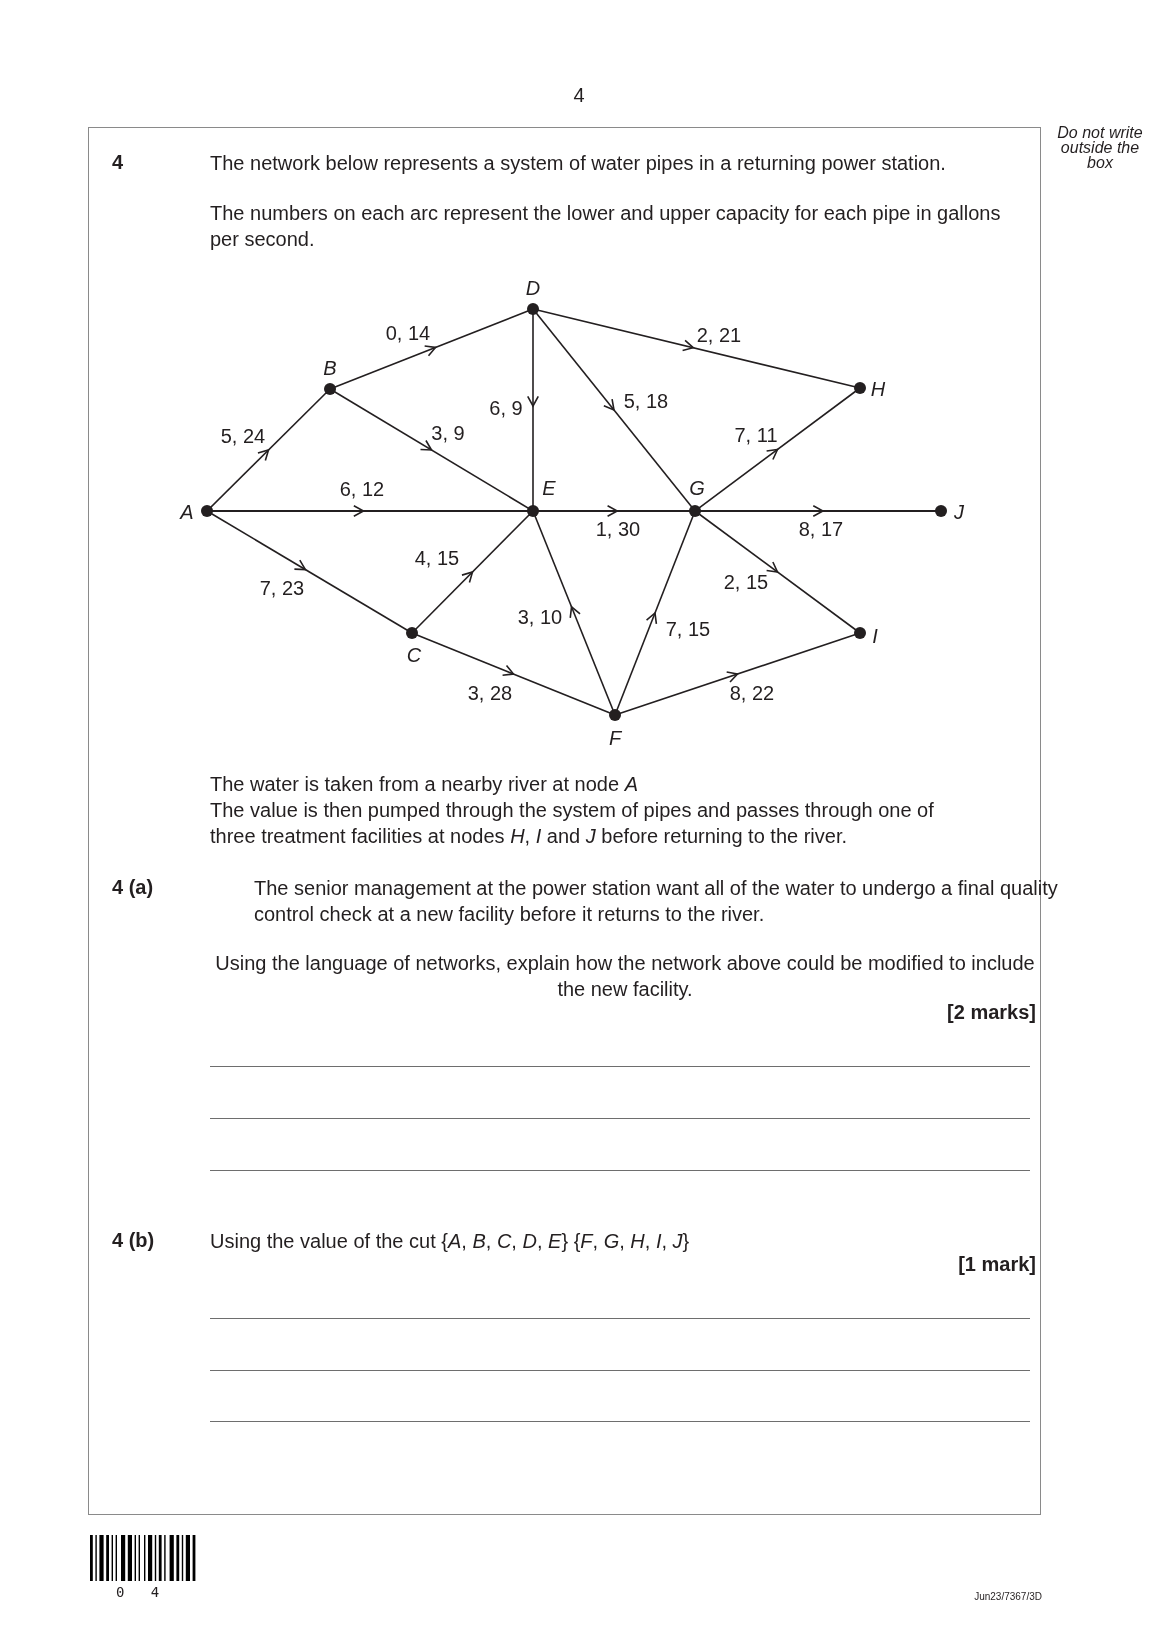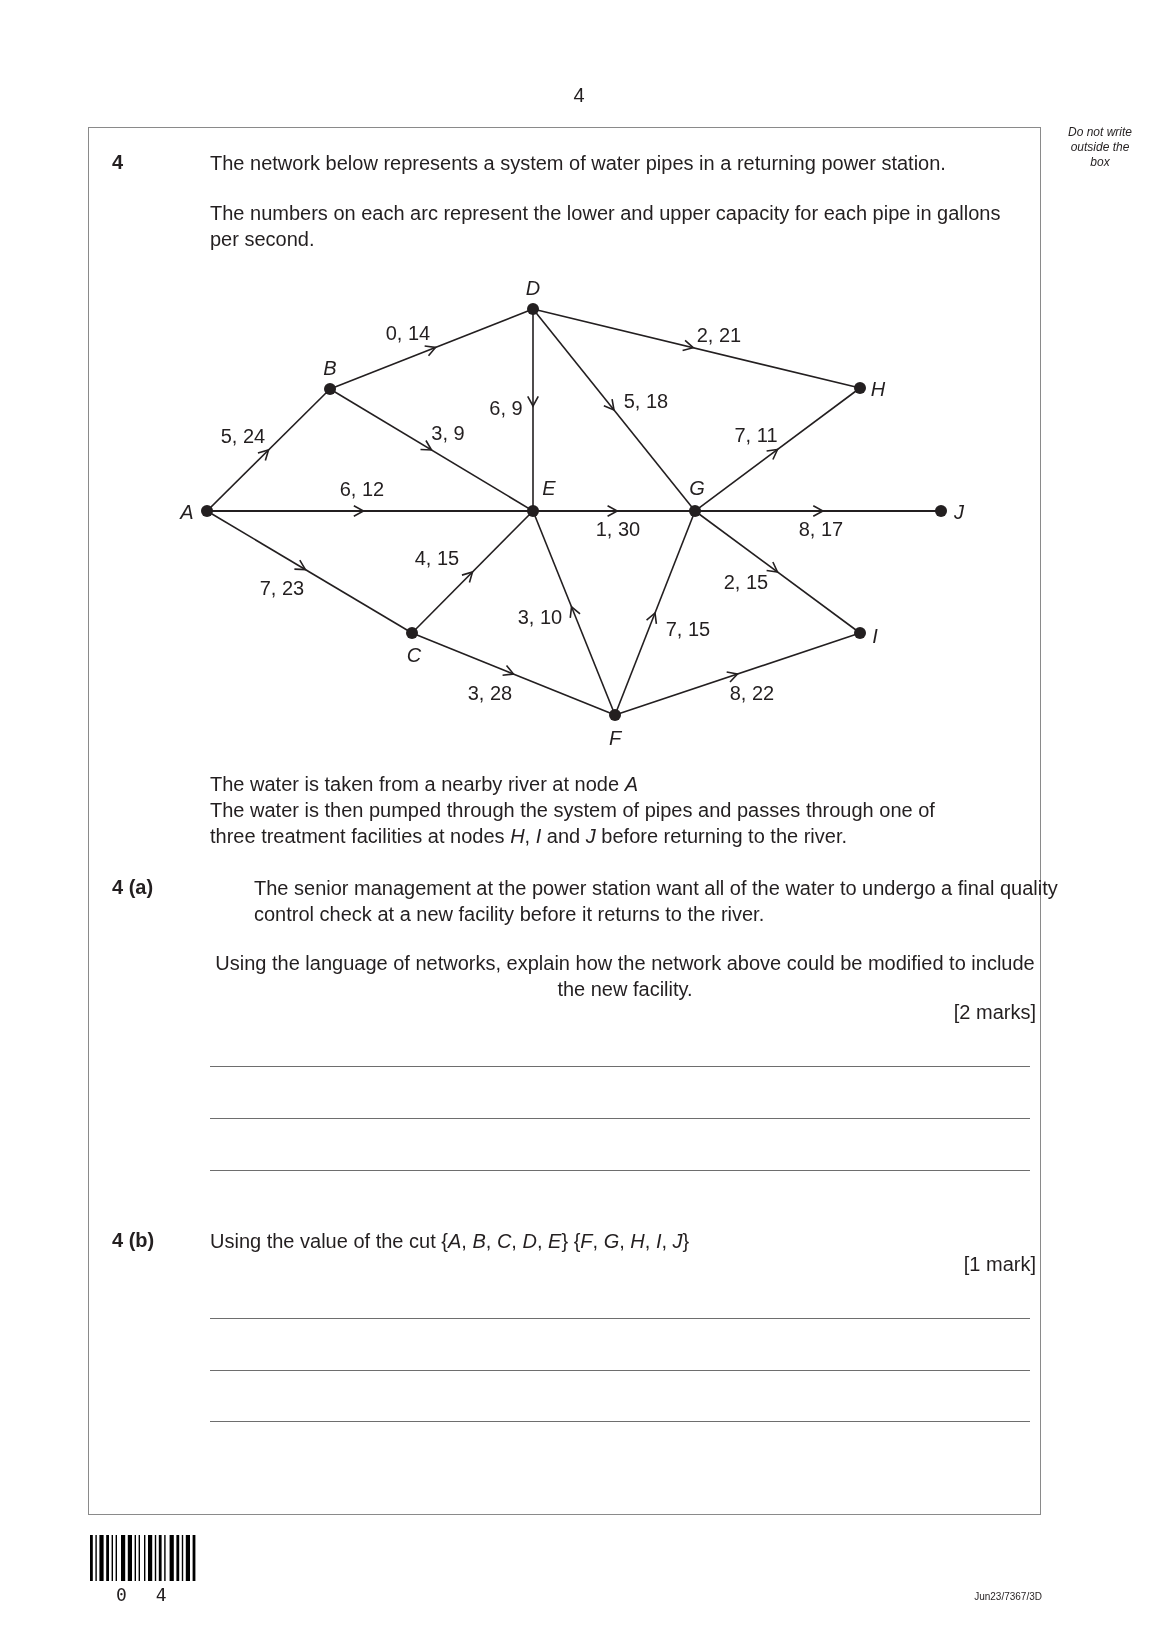--- a/index.html
+++ b/index.html
@@ -1,32 +1,32 @@
 <!DOCTYPE html>
 <html><head>
 <meta charset="utf-8">
 <style>
   html, body { margin: 0; padding: 0; background: #ffffff; }
   body { width: 1158px; height: 1638px; position: relative; overflow: hidden;
          font-family: "Liberation Sans", sans-serif; color: #231f20; }
   .abs { position: absolute; }
   #page-number { left: 0; width: 1158px; top: 84px; text-align: center; font-size: 20px; }
-  #margin-note { left: 1050px; top: 125px; width: 100px; text-align: center; font-size: 12px; font-style: italic; line-height: 15px; }
+  #margin-note { left: 1050px; top: 125px; width: 100px; text-align: center; font-size: 16px; font-style: italic; line-height: 15px; }
   #answer-box { left: 88px; top: 127px; width: 953px; height: 1388px; border: 1.5px solid #8a8a8a; box-sizing: border-box; }
   .qnum { font-weight: bold; font-size: 20px; }
   .para { font-size: 20px; line-height: 26px; }
   .para i { font-style: italic; }
-  .marks { font-weight: normal; font-size: 20px; right: 122px; text-align: right; }
+  .marks { font-weight: bold; font-size: 20px; right: 122px; text-align: right; }
   .answer-line { height: 0; border-top: 1.5px solid #6e6e6e; left: 210px; width: 820px; }
   #network { left: 0; top: 0; }
   #network text { font-family: "Liberation Sans", sans-serif; font-size: 20px; fill: #231f20; }
   #network .node-label { font-style: italic; }
   #footer-code { left: 900px; top: 1591px; width: 142px; text-align: right; font-size: 10px; }
   #barcode { left: 88px; top: 1535px; }
-  #barcode-digits { left: 116px; top: 1584px; font-family: "DejaVu Sans Mono", monospace; font-size: 18px; letter-spacing: 9px; }
+  #barcode-digits { left: 116px; top: 1584px; font-family: "DejaVu Sans Mono", monospace; font-size: 14px; letter-spacing: 9px; }
 </style>
 </head>
 <body>
 
 <div id="page-number" class="abs">4</div>
 
 <div id="margin-note" class="abs">
   <div>Do not write</div>
   <div>outside the</div>
   <div>box</div>
@@ -116,21 +116,21 @@
       <text x="618" y="536" text-anchor="middle">1, 30</text>
       <text x="688" y="636" text-anchor="middle">7, 15</text>
       <text x="752" y="700" text-anchor="middle">8, 22</text>
       <text x="756" y="442" text-anchor="middle">7, 11</text>
       <text x="821" y="536" text-anchor="middle">8, 17</text>
       <text x="746" y="589" text-anchor="middle">2, 15</text>
     </g>
 </svg>
 
 <div class="abs para" style="left:210px; top:771px; width:820px;"><span>The water is taken from a nearby river at node </span><i>A</i></div>
-<div class="abs para" style="left:210px; top:797px; width:830px;">The water is then pumped through the system of pipes and passes through one of</div>
+<div class="abs para" style="left:210px; top:797px; width:830px;">The value is then pumped through the system of pipes and passes through one of</div>
 <div class="abs para" style="left:210px; top:823px; width:830px;"><span>three treatment facilities at nodes </span><i>H</i><span>, </span><i>I</i><span> and </span><i>J</i><span> before returning to the river.</span></div>
 
 <div class="abs qnum" style="left:112px; top:876px;">4 (a)</div>
 <div class="abs para" style="left:210px; top:875px; width:820px;margin-left:44px;">The senior management at the power station want all of the water to undergo a final quality control check at a new facility before it returns to the river.</div>
 <div class="abs para" style="left:210px; top:950px; width:830px;text-align:center;">Using the language of networks, explain how the network above could be modified to include the new facility.</div>
 <div class="abs marks" style="top:1001px;">[2 marks]</div>
 <div class="abs answer-line" style="top:1066px;"></div>
 <div class="abs answer-line" style="top:1118px;"></div>
 <div class="abs answer-line" style="top:1170px;"></div>
 

